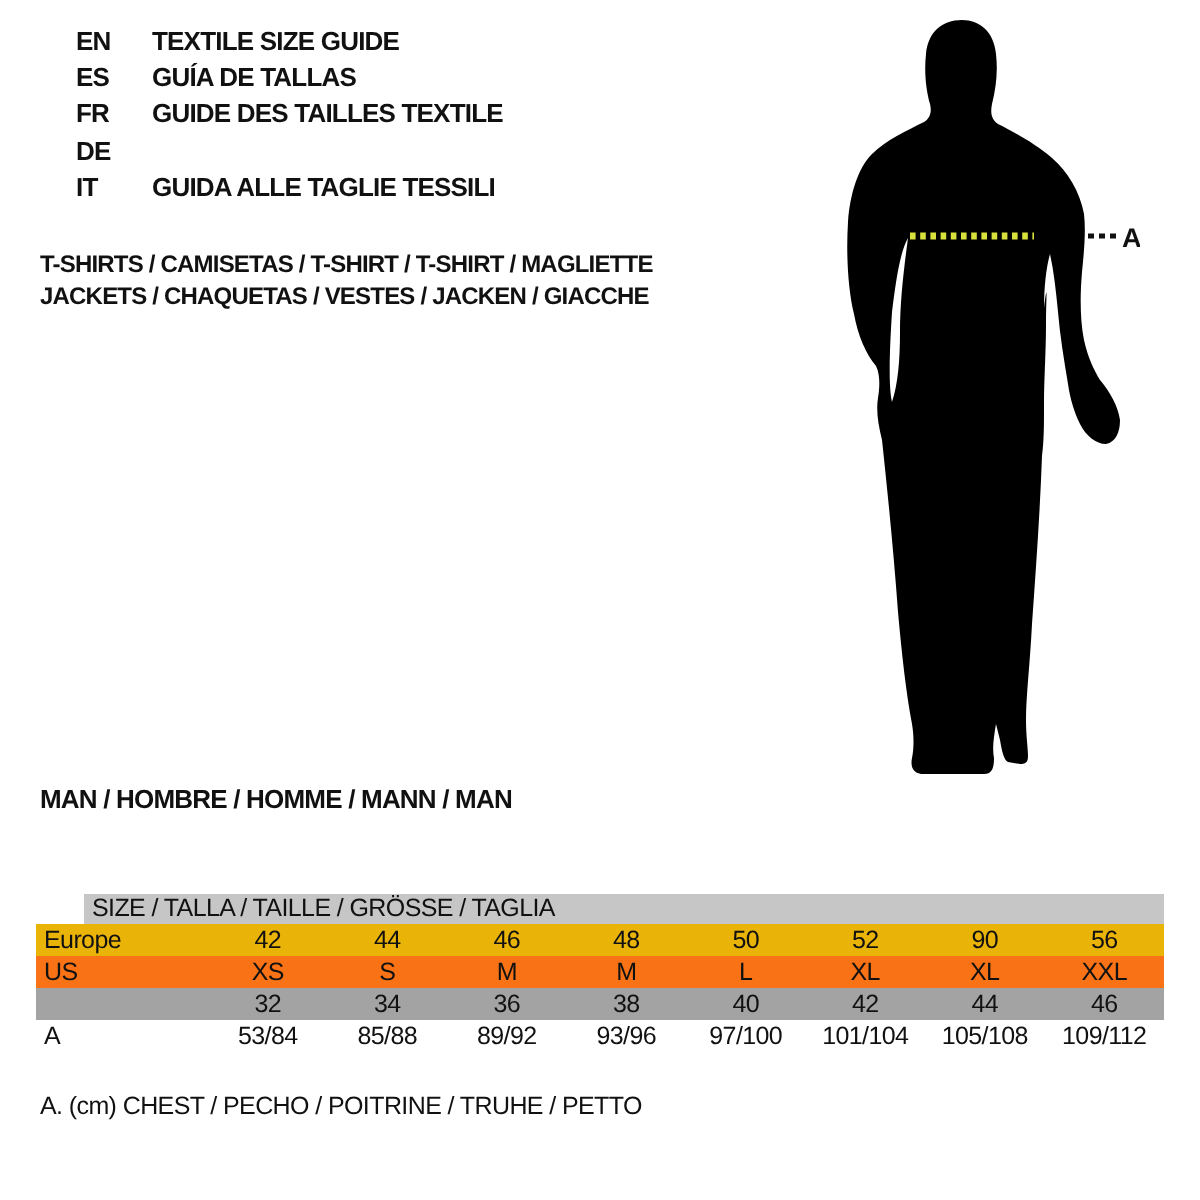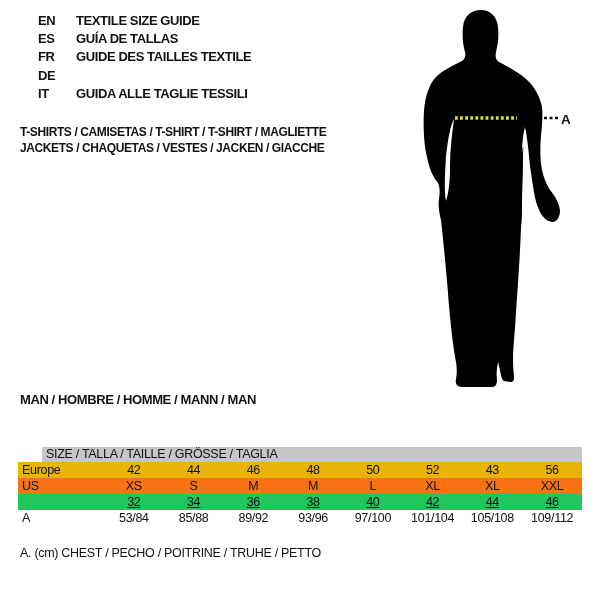--- a/index.html
+++ b/index.html
@@ -112,35 +112,35 @@
   </div>
   <div>
       <div class="t-row" style="background: #eab308;">
         <div class="t-label">Europe</div>
         <div class="t-cell">42</div>
         <div class="t-cell">44</div>
         <div class="t-cell">46</div>
         <div class="t-cell">48</div>
         <div class="t-cell">50</div>
         <div class="t-cell">52</div>
-        <div class="t-cell">43</div>
+        <div class="t-cell">90</div>
         <div class="t-cell">56</div>
       </div>
       <div class="t-row" style="background: #f97316;">
         <div class="t-label">US</div>
         <div class="t-cell">XS</div>
         <div class="t-cell">S</div>
         <div class="t-cell">M</div>
         <div class="t-cell">M</div>
         <div class="t-cell">L</div>
         <div class="t-cell">XL</div>
         <div class="t-cell">XL</div>
         <div class="t-cell">XXL</div>
       </div>
-      <div class="t-row" style="background: #22c55e; text-decoration: underline;">
+      <div class="t-row" style="background: #a3a3a3;">
         <div class="t-label"></div>
         <div class="t-cell">32</div>
         <div class="t-cell">34</div>
         <div class="t-cell">36</div>
         <div class="t-cell">38</div>
         <div class="t-cell">40</div>
         <div class="t-cell">42</div>
         <div class="t-cell">44</div>
         <div class="t-cell">46</div>
       </div>

